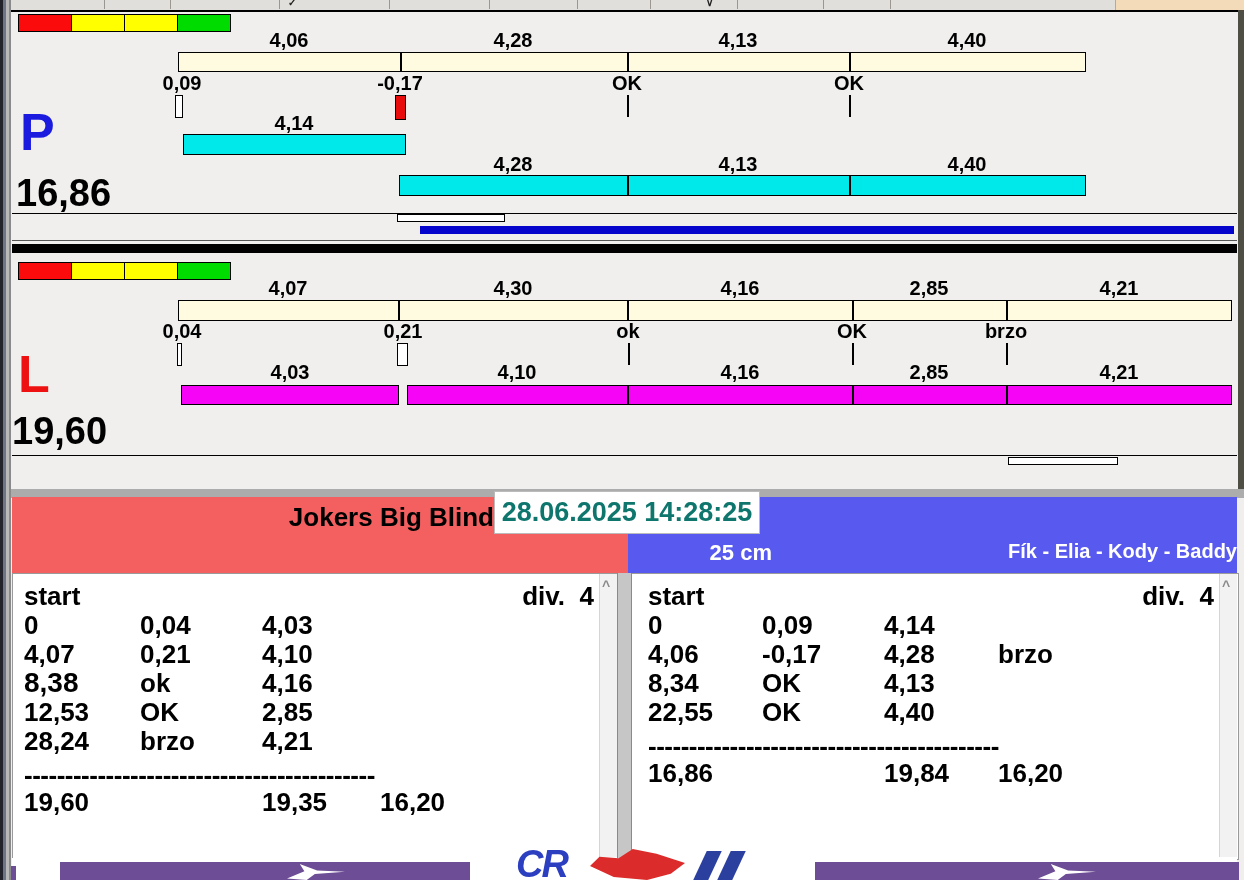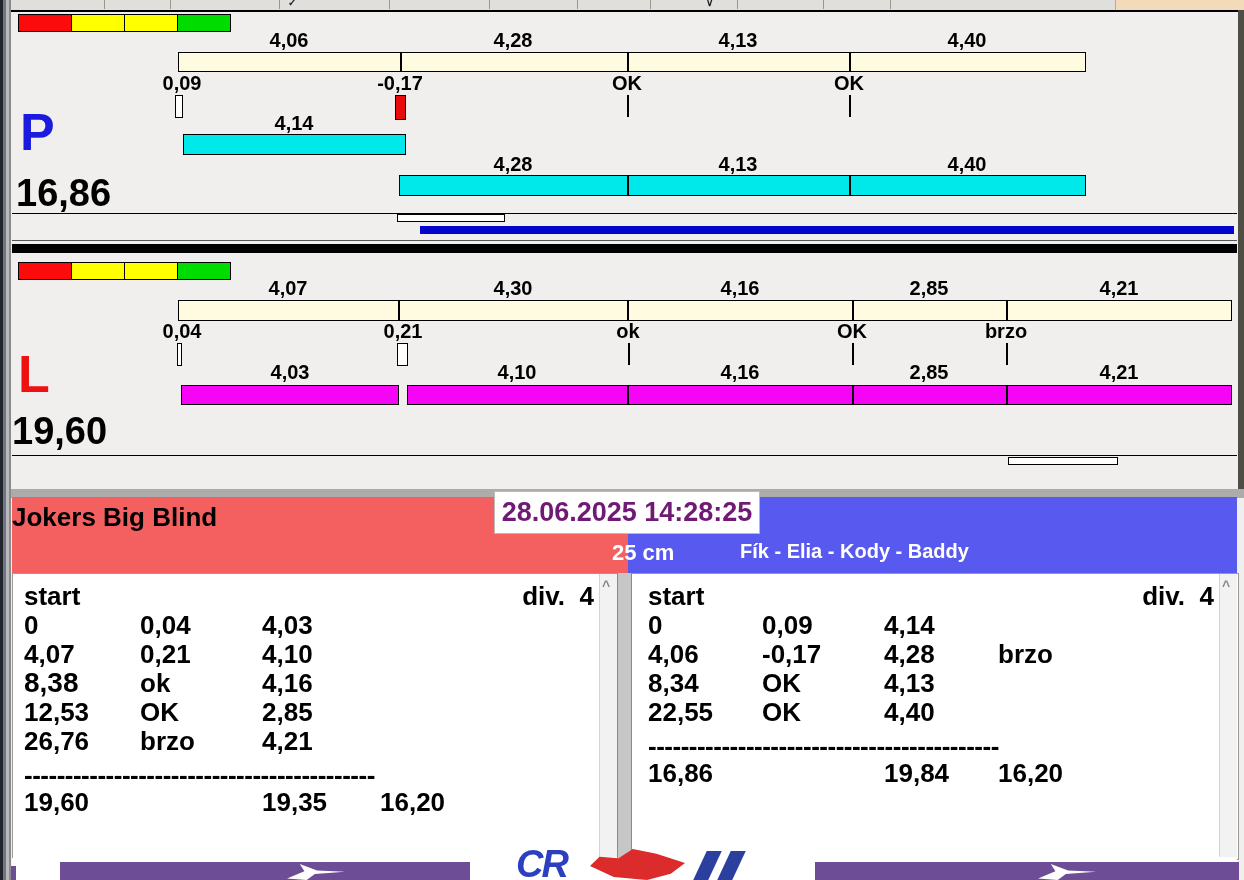--- a/index.html
+++ b/index.html
@@ -1,19 +1,19 @@
 <!DOCTYPE html>
 <html><head>
 <meta charset="utf-8">
 <style>
   html,body{margin:0;padding:0;background:#d0d0d0;}
   #page{position:relative;width:1244px;height:880px;overflow:hidden;background:#f0efee;
         font-family:"Liberation Sans",sans-serif;font-weight:bold;color:#000;}
   .abs{position:absolute;}
-  .center{text-align:left;}
+  .center{text-align:right;}
   
   #left-edge{left:0;top:0;width:11px;height:880px;
     background:linear-gradient(90deg,#23232b 0 3px,#6f7584 3px 6px,#b9b9b9 6px 9px,#8a8a8a 9px 11px);}
   #right-edge{left:1238px;top:10px;width:6px;height:479px;background:#4e4e44;}
   
   #topbar{left:11px;top:0;width:1104px;height:10px;background:#e0dfdc;}
   .tb-sep{position:absolute;top:0;width:1px;height:9px;background:#99978f;}
   .tb-glyph{position:absolute;top:-2px;font-size:10px;color:#222;line-height:10px;}
   #beige-panel{left:1115px;top:0;width:129px;height:10px;background:#f3dbb9;border-left:1px solid #c9a77e;}
   #top-black-line{left:11px;top:10px;width:1233px;height:2px;background:#000;}
@@ -24,21 +24,21 @@
   .panel-letter{position:absolute;font-size:52px;line-height:1;}
   .panel-total{position:absolute;font-size:38px;line-height:1;color:#000;}
   
   #gray-band{left:11px;top:489px;width:1233px;height:9px;background:#acacac;}
   #header-left{left:12px;top:497px;width:616px;height:76px;background:#f46060;}
   #header-right{left:628px;top:497px;width:609px;height:76px;background:#5859ef;}
   .team-title{position:absolute;font-size:26px;color:#000;}
   .team-dogs{position:absolute;font-size:20px;color:#fff;}
   .height-label{position:absolute;font-size:22px;color:#fff;}
   #datetime-box{left:494px;top:491px;width:264px;height:41px;background:#fff;border:1px solid #bbb;
-    font-size:27px;line-height:41px;text-align:center;color:#701a75;}
+    font-size:27px;line-height:41px;text-align:center;color:#0f766e;}
   
   .result-table{position:absolute;top:573px;height:285px;background:#fff;border:1px solid #9a9a9a;}
   .scrollbar{position:absolute;top:574px;width:17px;height:283px;background:#f2f2f2;border-left:1px solid #d5d5d5;}
   .scroll-arrow{position:absolute;font-size:14px;color:#8a8a8a;line-height:10px;}
   #table-divider{left:617px;top:573px;width:13px;height:289px;background:#c6c6c6;
     border-left:1px solid #8a8a8a;border-right:1px solid #8a8a8a;}
   
   #footer-white{left:12px;top:858px;width:1225px;height:22px;background:#fff;}
   .purple{position:absolute;background:#6d4d95;}
   .arrow-bird{position:absolute;width:58px;height:16px;background:#fff;
@@ -182,21 +182,21 @@
       <div style="position: absolute; left: 262px; top: 612px; font-size: 26px; line-height: 26px; white-space: pre;">4,03</div>
       <div style="position: absolute; left: 24px; top: 641px; font-size: 26px; line-height: 26px; white-space: pre;">4,07</div>
       <div style="position: absolute; left: 140px; top: 641px; font-size: 26px; line-height: 26px; white-space: pre;">0,21</div>
       <div style="position: absolute; left: 262px; top: 641px; font-size: 26px; line-height: 26px; white-space: pre;">4,10</div>
       <div style="position: absolute; left: 24px; top: 670px; font-size: 28px; line-height: 26px; white-space: pre;">8,38</div>
       <div style="position: absolute; left: 140px; top: 670px; font-size: 26px; line-height: 26px; white-space: pre;">ok</div>
       <div style="position: absolute; left: 262px; top: 670px; font-size: 26px; line-height: 26px; white-space: pre;">4,16</div>
       <div style="position: absolute; left: 24px; top: 699px; font-size: 26px; line-height: 26px; white-space: pre;">12,53</div>
       <div style="position: absolute; left: 140px; top: 699px; font-size: 26px; line-height: 26px; white-space: pre;">OK</div>
       <div style="position: absolute; left: 262px; top: 699px; font-size: 26px; line-height: 26px; white-space: pre;">2,85</div>
-      <div style="position: absolute; left: 24px; top: 728px; font-size: 26px; line-height: 26px; white-space: pre;">26,76</div>
+      <div style="position: absolute; left: 24px; top: 728px; font-size: 26px; line-height: 26px; white-space: pre;">28,24</div>
       <div style="position: absolute; left: 140px; top: 728px; font-size: 26px; line-height: 26px; white-space: pre;">brzo</div>
       <div style="position: absolute; left: 262px; top: 728px; font-size: 26px; line-height: 26px; white-space: pre;">4,21</div>
       <div style="position: absolute; left: 24px; top: 762px; letter-spacing: -0.5px; font-size: 26px; line-height: 26px; white-space: pre;">-------------------------------------------</div>
       <div style="position: absolute; left: 24px; top: 789px; font-size: 26px; line-height: 26px; white-space: pre;">19,60</div>
       <div style="position: absolute; left: 262px; top: 789px; font-size: 26px; line-height: 26px; white-space: pre;">19,35</div>
       <div style="position: absolute; left: 380px; top: 789px; font-size: 26px; line-height: 26px; white-space: pre;">16,20</div>
       <div style="position: absolute; left: 648px; top: 583px; font-size: 26px; line-height: 26px; white-space: pre;">start</div>
       <div style="position: absolute; left: 648px; top: 583px; width: 566px; text-align: right; font-size: 26px; line-height: 26px; white-space: pre;">div.  4</div>
       <div style="position: absolute; left: 648px; top: 612px; font-size: 26px; line-height: 26px; white-space: pre;">0</div>
       <div style="position: absolute; left: 762px; top: 612px; font-size: 26px; line-height: 26px; white-space: pre;">0,09</div>

